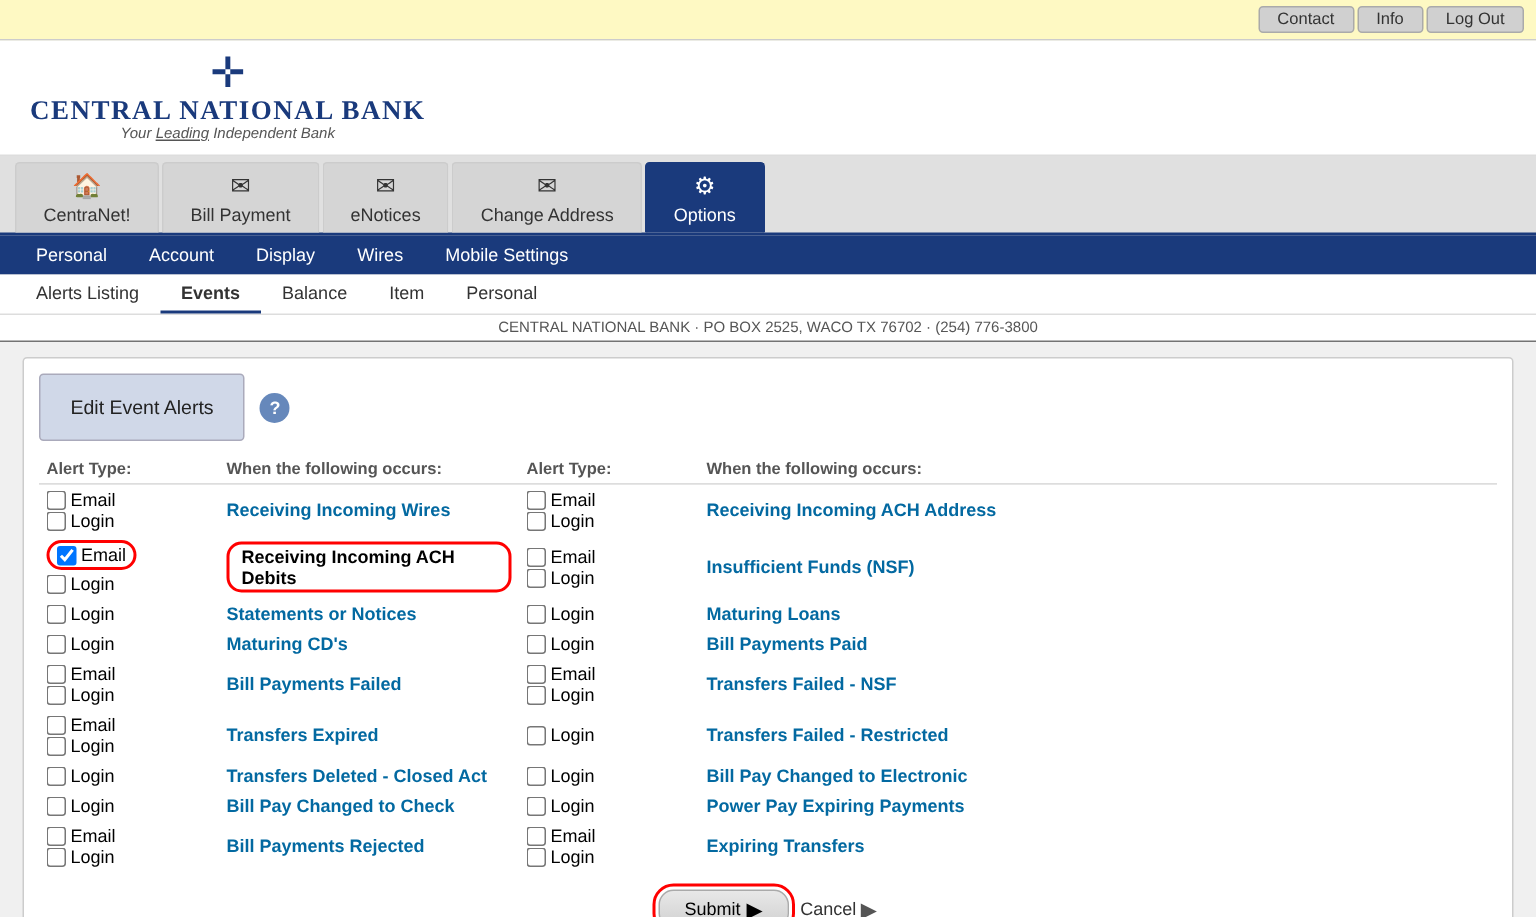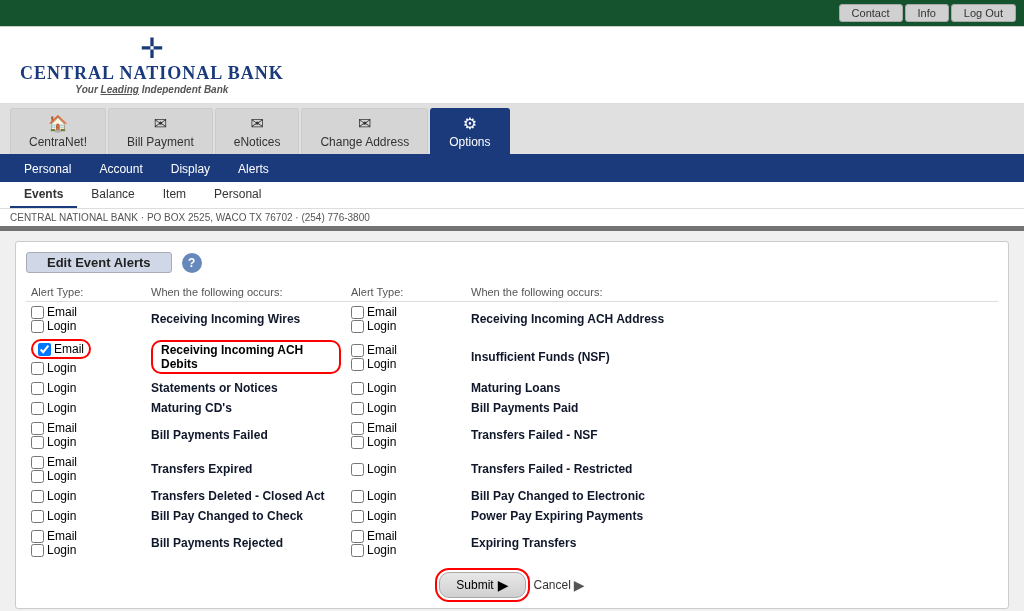--- a/index.html
+++ b/index.html
@@ -1,70 +1,70 @@
 <!DOCTYPE html>
 <html><head>
   <meta charset="utf-8">
   <style>
     * { margin: 0; padding: 0; box-sizing: border-box; }
     body { font-family: Arial, sans-serif; font-size: 12px; background: #c8c8c8; width: 1024px; min-height: 611px; }
 
     
-    .top-bar { display: flex; justify-content: flex-end; align-items: center; padding: 4px 8px; background: #14532d; border-bottom: 1px solid #ccc; gap: 2px; }
+    .top-bar { display: flex; justify-content: flex-end; align-items: center; padding: 4px 8px; background: #fef9c3; border-bottom: 1px solid #ccc; gap: 2px; }
     .top-bar-btn { padding: 2px 12px; font-size: 11px; background: #d0d0d0; border: 1px solid #aaa; border-radius: 3px; cursor: pointer; color: #333; }
 
     
     .header { background: white; display: flex; align-items: center; padding: 8px 20px; border-bottom: 1px solid #ddd; }
     .logo-area { display: flex; flex-direction: column; align-items: center; }
     .logo-icon { color: #1a3a7c; font-size: 28px; line-height: 1; }
     .logo-name { font-size: 18px; font-weight: bold; color: #1a3a7c; letter-spacing: 1px; text-transform: uppercase; font-family: 'Times New Roman', serif; text-align: center; }
-    .logo-tagline { font-size: 10px; color: #555; font-style: italic; font-weight: bold; }
+    .logo-tagline { font-size: 10px; color: #555; font-style: italic; }
     .logo-tagline u { color: #555; }
 
     
     .nav-tabs { display: flex; background: #e0e0e0; padding: 4px 0 0 10px; border-bottom: 2px solid #1a3a7c; }
     .nav-tab { display: flex; flex-direction: column; align-items: center; padding: 5px 18px; font-size: 12px; cursor: pointer; border: 1px solid #ccc; border-bottom: none; background: #d5d5d5; margin-right: 2px; border-radius: 3px 3px 0 0; color: #333; }
     .nav-tab.active { background: #1a3a7c; color: white; border-color: #1a3a7c; }
     .nav-tab .tab-icon { font-size: 16px; margin-bottom: 2px; }
 
     
     .sec-nav { display: flex; background: #1a3a7c; padding: 0 10px; }
     .sec-nav-item { padding: 6px 14px; color: white; font-size: 12px; cursor: pointer; }
 
     
     .third-nav { display: flex; background: white; border-bottom: 1px solid #ddd; padding: 0 10px; }
     .third-nav-item { padding: 5px 14px; font-size: 12px; cursor: pointer; color: #333; border-bottom: 2px solid transparent; }
     .third-nav-item.active { border-bottom: 2px solid #1a3a7c; font-weight: bold; }
 
     
-    .addr-bar { text-align: left; font-size: 10px; color: #555; padding: 3px 10px; background: white; border-bottom: 5px solid #737373; }
+    .addr-bar { text-align: center; font-size: 10px; color: #555; padding: 3px 10px; background: white; border-bottom: 1px solid #737373; }
 
     
     .main-content { background: #f0f0f0; padding: 10px 15px; min-height: 420px; }
 
     .edit-panel { background: white; border: 1px solid #ccc; padding: 10px; border-radius: 3px; }
 
     .panel-header { display: flex; align-items: center; gap: 10px; margin-bottom: 10px; }
-    .panel-title-box { background: #d0d8e8; border: 1px solid #aab; padding: 2px 20px; font-size: 13px; font-weight: bold; color: #222; border-radius: 3px; }
+    .panel-title-box { background: #d0d8e8; border: 1px solid #aab; padding: 14px 20px; font-size: 13px; font-weight: normal; color: #222; border-radius: 3px; }
     .help-icon { width: 20px; height: 20px; border-radius: 50%; background: #6688bb; color: white; display: flex; align-items: center; justify-content: center; font-size: 12px; font-weight: bold; cursor: pointer; }
 
     
     .alerts-table { width: 100%; border-collapse: collapse; }
-    .alerts-table th { font-size: 11px; color: #555; font-weight: normal; padding: 3px 5px; border-bottom: 1px solid #ddd; text-align: left; }
+    .alerts-table th { font-size: 11px; color: #555; font-weight: bold; padding: 3px 5px; border-bottom: 1px solid #ddd; text-align: left; }
     .alerts-table td { padding: 3px 5px; vertical-align: middle; font-size: 12px; }
 
     .col-alert { width: 120px; }
     .col-when { width: 200px; font-weight: bold; }
     .col-alert2 { width: 120px; }
     .col-when2 { font-weight: bold; }
 
     .check-label { display: flex; align-items: center; gap: 3px; white-space: nowrap; }
     .check-label input[type=checkbox] { margin: 0; }
 
-    .row-when { font-weight: bold; color: #0f172a; }
+    .row-when { font-weight: bold; color: #0369a1; }
 
     .submit-area { display: flex; justify-content: center; gap: 8px; margin-top: 12px; }
     .submit-btn { background: linear-gradient(to bottom, #e8e8e8, #d0d0d0); border: 1px solid #aaa; border-radius: 10px; padding: 4px 16px; font-size: 12px; cursor: pointer; display: flex; align-items: center; gap: 4px; outline: 2px solid red; outline-offset: 2px; }
     .cancel-btn { background: none; border: none; color: #333; font-size: 12px; cursor: pointer; display: flex; align-items: center; gap: 3px; }
     .arrow-icon { color: #555; font-size: 14px; }
   </style>
 </head>
 <body>
 
 <div class="top-bar">
@@ -101,24 +101,26 @@
   <div class="nav-tab active">
     <span class="tab-icon">⚙</span>
     <span>Options</span>
   </div>
 </div>
 
 <div class="sec-nav">
   <div class="sec-nav-item">Personal</div>
   <div class="sec-nav-item">Account</div>
   <div class="sec-nav-item">Display</div>
-  <div class="sec-nav-item">Alerts</div>
+  <div class="sec-nav-item">Wires</div>
+  <div class="sec-nav-item">Mobile Settings</div>
 </div>
 
 <div class="third-nav">
+  <div class="third-nav-item">Alerts Listing</div>
   <div class="third-nav-item active">Events</div>
   <div class="third-nav-item">Balance</div>
   <div class="third-nav-item">Item</div>
   <div class="third-nav-item">Personal</div>
 </div>
 
 <div class="addr-bar">CENTRAL NATIONAL BANK · PO BOX 2525, WACO TX 76702 · (254) 776-3800</div>
 
 <div class="main-content">
   <div class="edit-panel">

